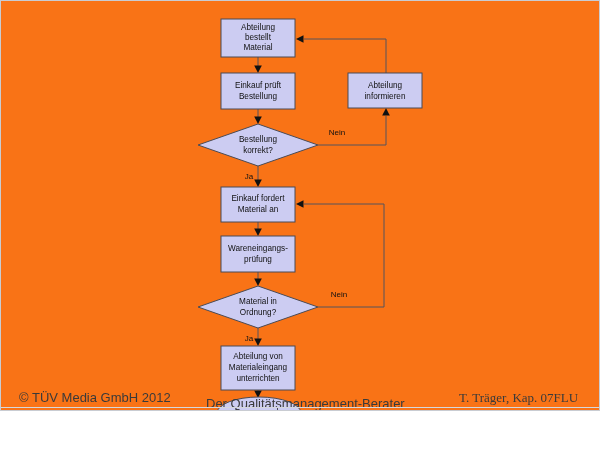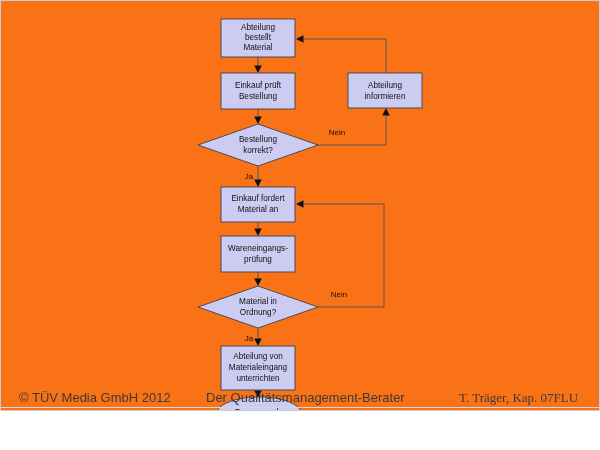--- a/index.html
+++ b/index.html
@@ -67,21 +67,21 @@
     background: #d5d7dc;
   }
   .footer-item {
     position: absolute;
     font-family: "Liberation Sans", sans-serif;
     font-size: 13px;
     color: #3a3a3a;
     white-space: nowrap;
   }
   .footer-left   { left: 18px;  top: 0; }
-  .footer-center { left: 205px; top: 0; }
+  .footer-center { left: 205px; top: 6px; }
   .footer-right  { left: 458px; top: 0; font-family: Liberation Serif, serif; }
 </style>
 </head>
 <body>
 
 <div id="page">
 
   <svg id="flow-svg" viewBox="0 0 600 450">
 
     <g>

